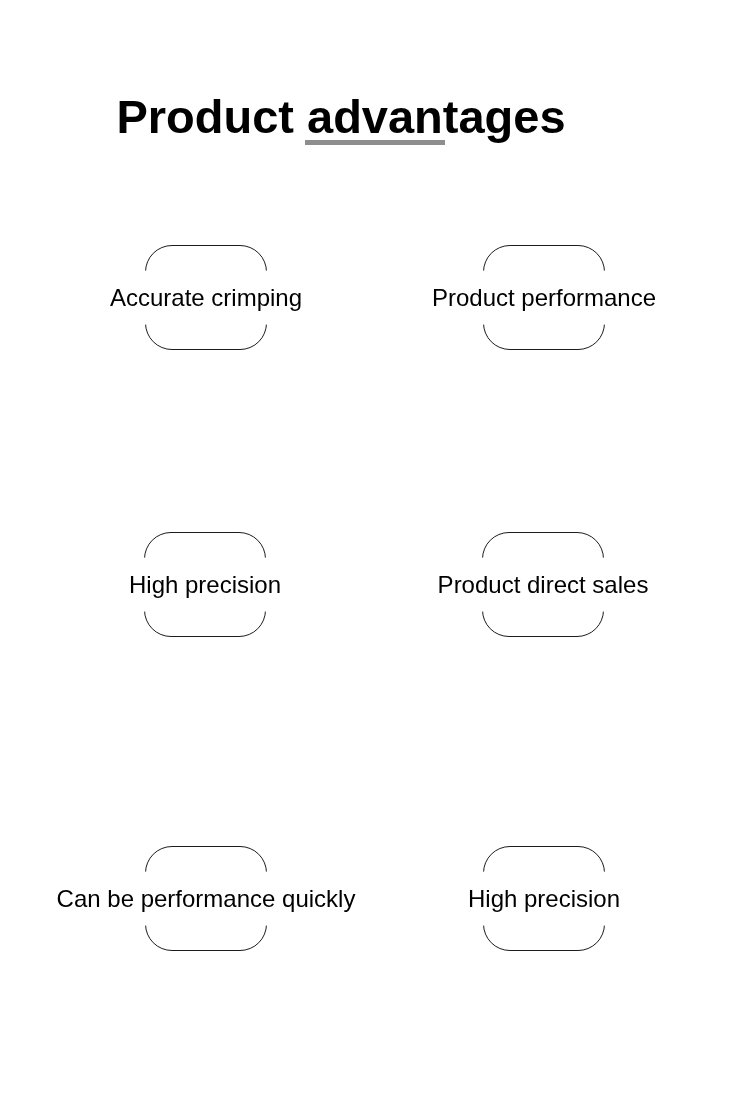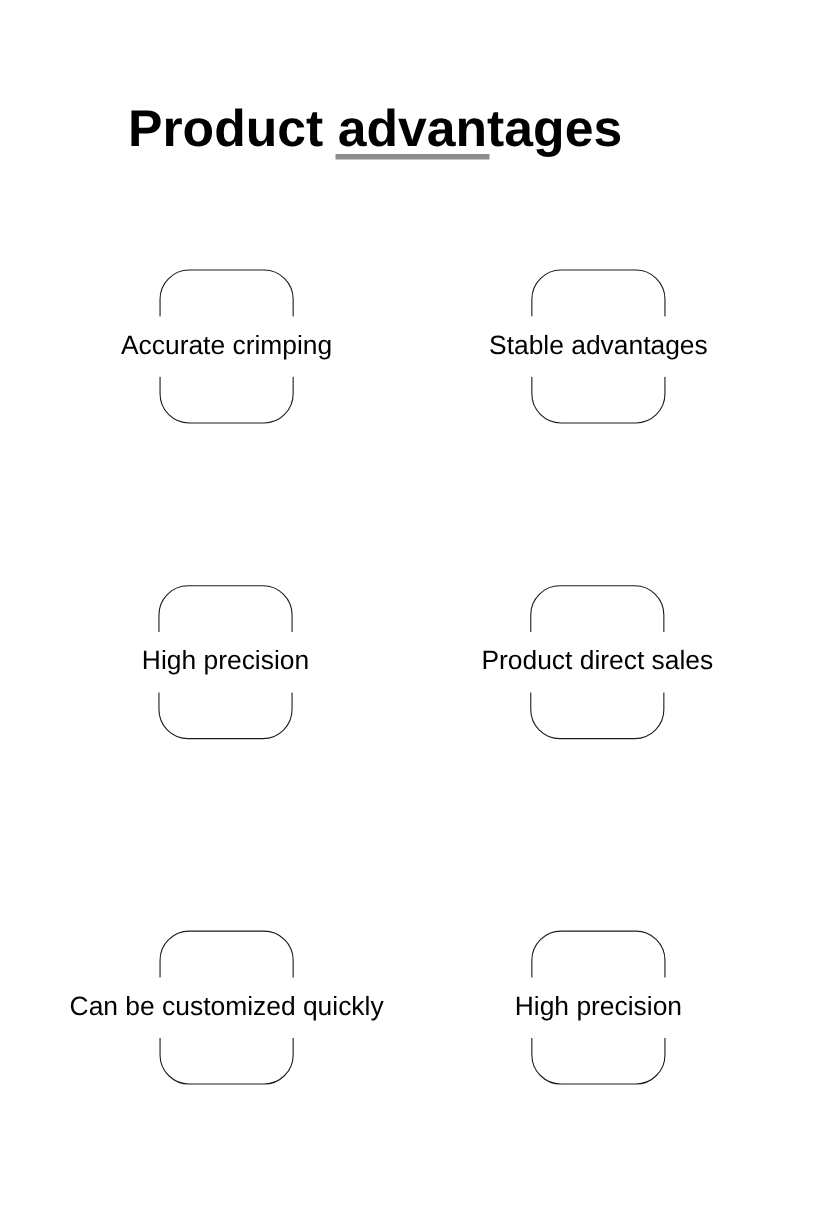--- a/index.html
+++ b/index.html
@@ -28,21 +28,21 @@
     white-space:nowrap;
   }
   .title-divider{
     position:absolute;
     top:140px;left:305px;
     width:140px;height:5px;
     background:var(--divider);
   }
   .feature{
     position:absolute;
-    width:122px;height:140px;
+    width:122px;height:105px;
   }
   .rounded-frame{
     position:absolute;
     inset:0;
     border:1px solid var(--frame);
     border-radius:27px;
   }
   .feature-label{
     position:absolute;
     top:50%;left:50%;
@@ -63,36 +63,36 @@
   <h1 class="page-title">Product advantages</h1>
   <div class="title-divider"></div>
 
   <div class="feature" style="left:145px;top:245px">
     <div class="rounded-frame"></div>
     <span class="feature-label">Accurate crimping</span>
   </div>
 
   <div class="feature" style="left:483px;top:245px">
     <div class="rounded-frame"></div>
-    <span class="feature-label">Stable advantages</span>
+    <span class="feature-label">Product performance</span>
   </div>
 
   <div class="feature" style="left:144px;top:532px">
     <div class="rounded-frame"></div>
     <span class="feature-label">High precision</span>
   </div>
 
   <div class="feature" style="left:482px;top:532px">
     <div class="rounded-frame"></div>
     <span class="feature-label">Product direct sales</span>
   </div>
 
   <div class="feature" style="left:145px;top:846px">
     <div class="rounded-frame"></div>
-    <span class="feature-label">Can be customized quickly</span>
+    <span class="feature-label">Can be performance quickly</span>
   </div>
 
   <div class="feature" style="left:483px;top:846px">
     <div class="rounded-frame"></div>
     <span class="feature-label">High precision</span>
   </div>
 
 </div>
 
 </body></html>

